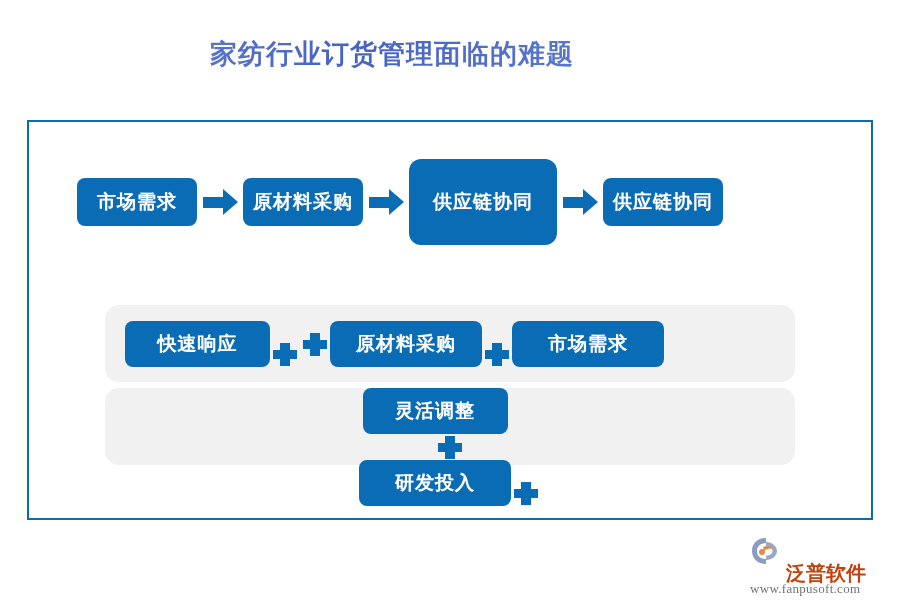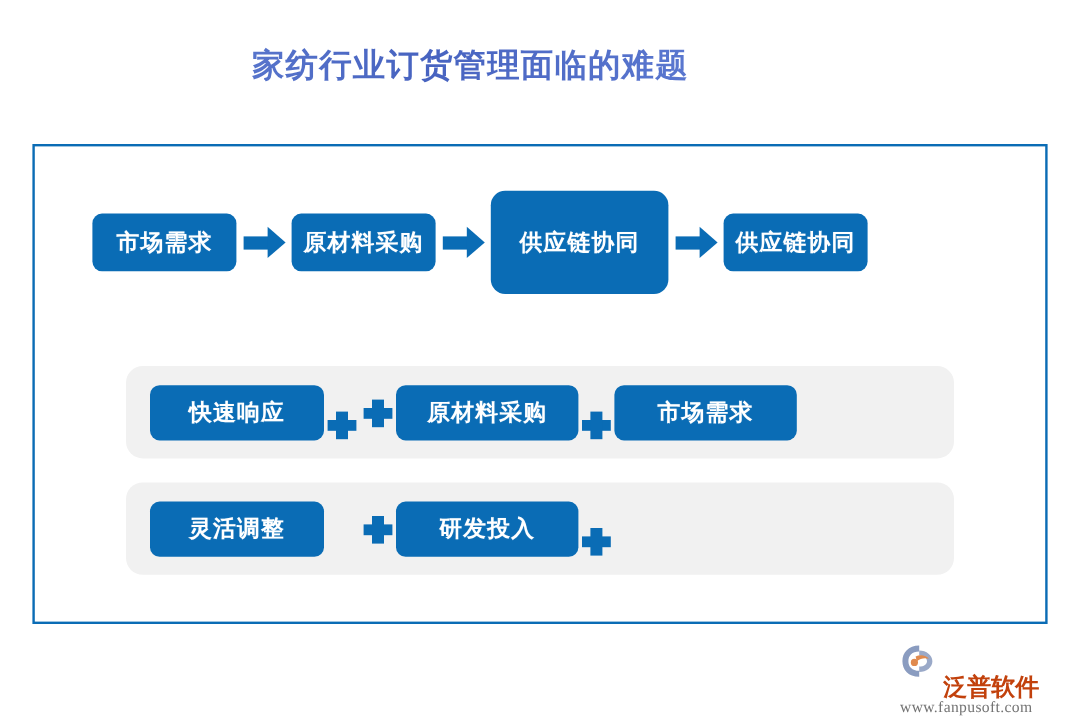--- a/index.html
+++ b/index.html
@@ -116,21 +116,21 @@
     width: 690px;
     height: 77px;
     background: #f1f1f1;
     border-radius: 14px;
     display: flex;
     align-items: center;
     box-sizing: border-box;
     padding: 0 20px;
   }
   .group-row.row-a { top: 183px; }
-  .group-row.row-b { top: 280px; }
+  .group-row.row-b { top: 266px; flex-direction: column; }
 
   .group-cell {
     flex: 0 0 auto;
     display: flex;
     align-items: flex-end;
   }
   .group-chip {
     height: 46px;
     flex: 0 0 auto;
   }

